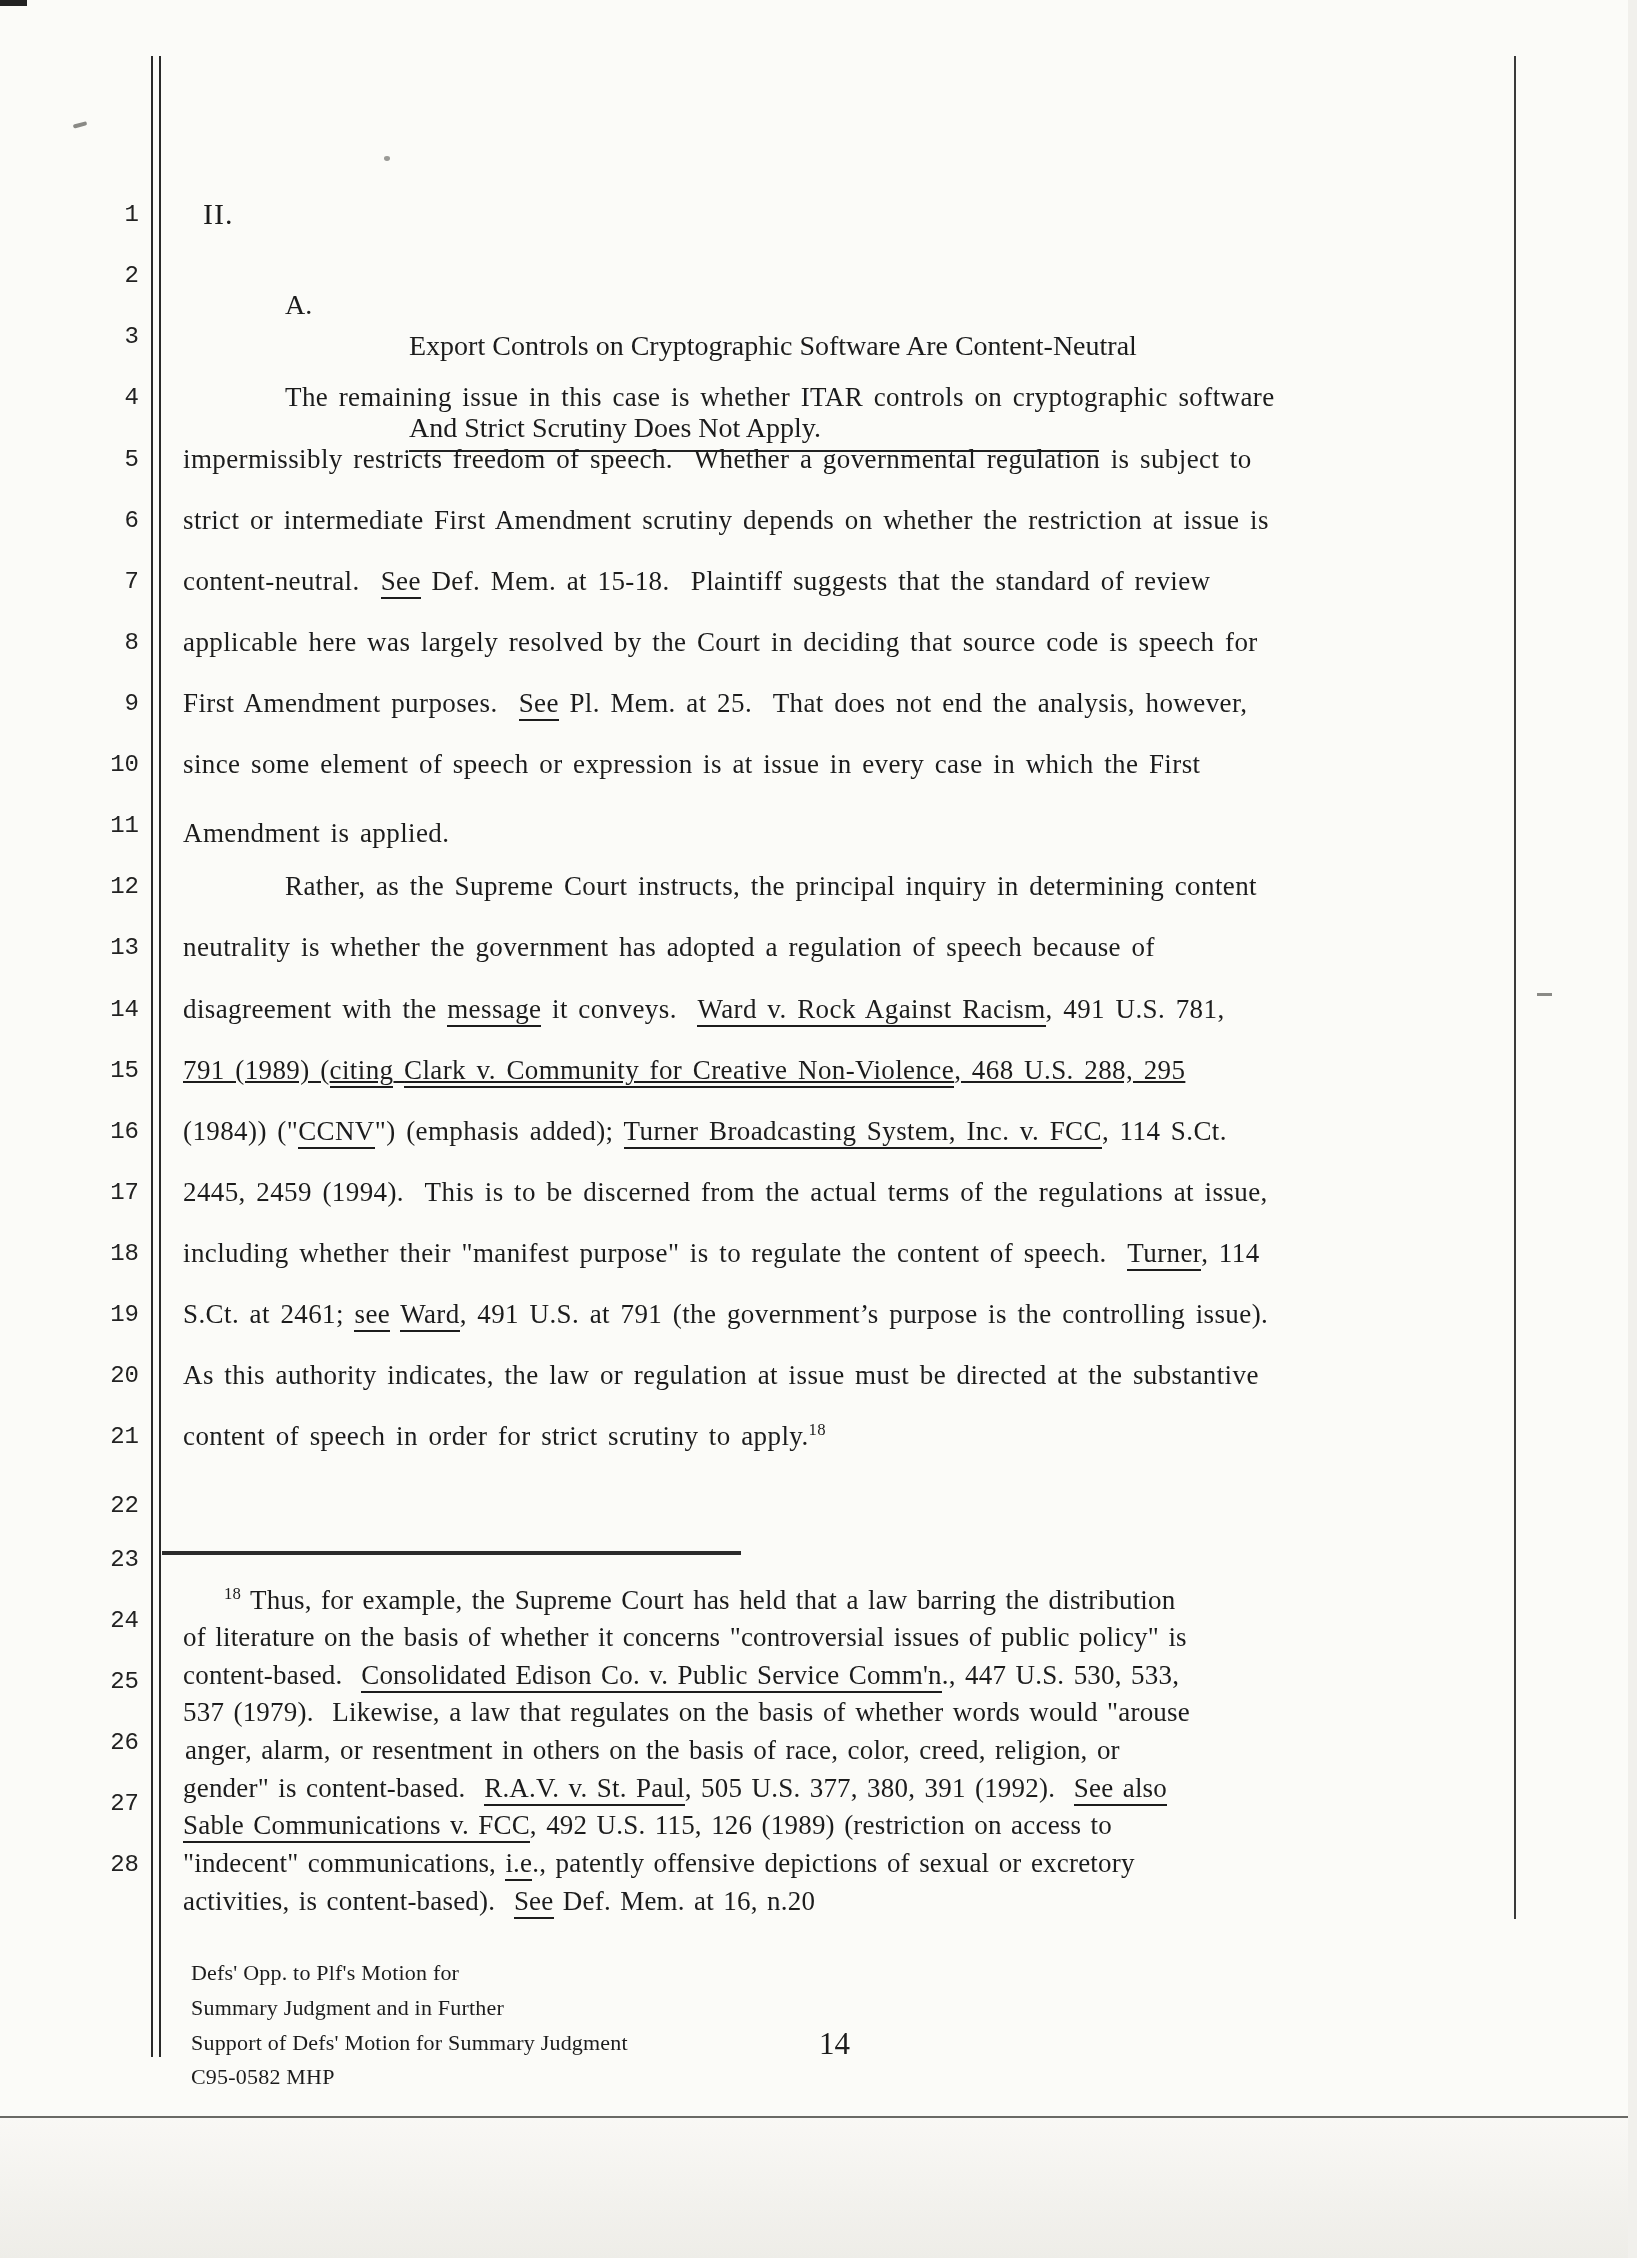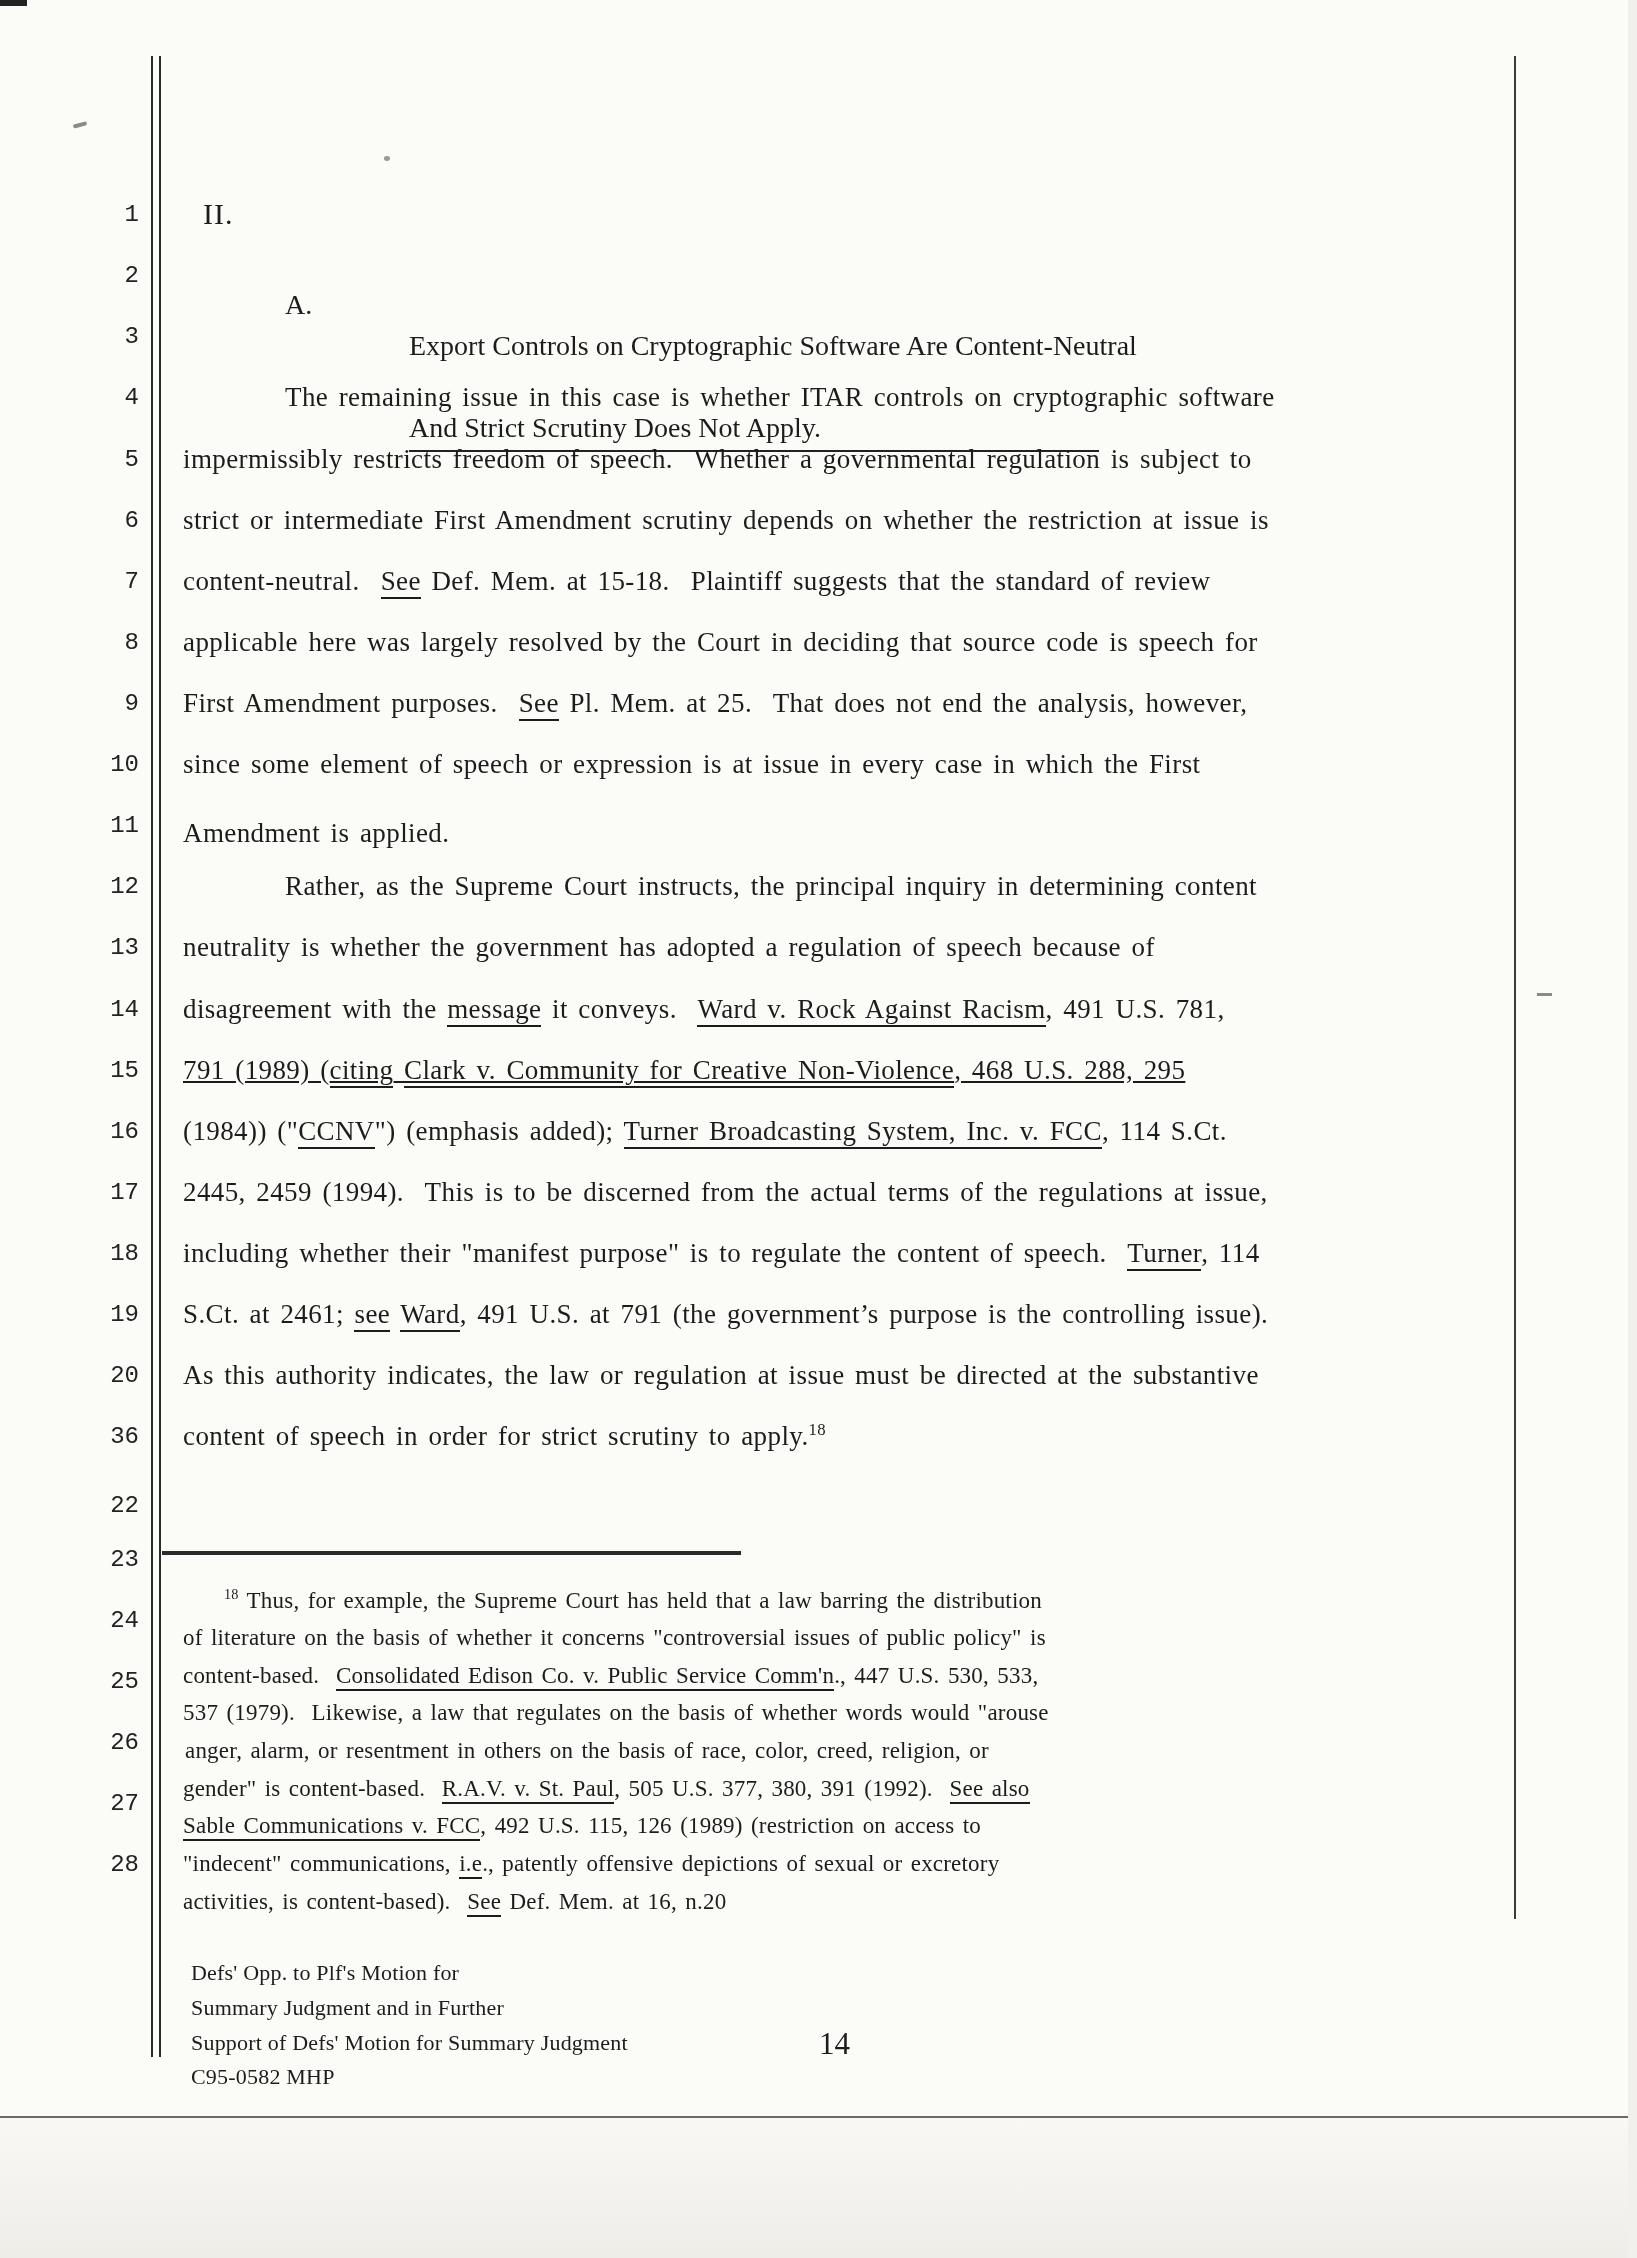--- a/index.html
+++ b/index.html
@@ -28,21 +28,21 @@
   .h2-block{position:absolute;left:381px;top:284px;font-size:28px;line-height:41px;white-space:pre;}
   .u-ext{border-bottom:2.9px solid #222;display:inline-block;padding-bottom:1.9px;}
   .pad-h{padding-right:70px;}
   .pad-a{padding-right:278px;}
   
   .bline{
     position:absolute;font-size:27px;line-height:39px;white-space:pre;
     letter-spacing:0.4px;word-spacing:3.4px;
   }
   .fline{
-    position:absolute;font-size:23px;line-height:37px;white-space:pre;
+    position:absolute;font-size:27px;line-height:37px;white-space:pre;
     letter-spacing:0.2px;word-spacing:2.4px;text-align:right;
   }
   .u{border-bottom:2.4px solid #1c1c1c;padding-bottom:1px;}
   .sup{font-size:0.62em;vertical-align:super;line-height:0;}
   
   .fn-sep{position:absolute;left:162px;top:1551px;width:579px;height:3.9px;background:#2b2b2b;}
   
   .foot-line{position:absolute;left:191px;font-size:22px;line-height:29px;letter-spacing:0.2px;white-space:pre;}
   .page-num{position:absolute;left:819px;top:2026px;font-size:31px;}
   
@@ -79,21 +79,21 @@
       <div class="lnum" style="top: 806px;">11</div>
       <div class="lnum" style="top: 867px;">12</div>
       <div class="lnum" style="top: 928px;">13</div>
       <div class="lnum" style="top: 990px;">14</div>
       <div class="lnum" style="top: 1051px;">15</div>
       <div class="lnum" style="top: 1112px;">16</div>
       <div class="lnum" style="top: 1173px;">17</div>
       <div class="lnum" style="top: 1234px;">18</div>
       <div class="lnum" style="top: 1295px;">19</div>
       <div class="lnum" style="top: 1356px;">20</div>
-      <div class="lnum" style="top: 1417px;">36</div>
+      <div class="lnum" style="top: 1417px;">21</div>
       <div class="lnum" style="top: 1486px;">22</div>
       <div class="lnum" style="top: 1540px;">23</div>
       <div class="lnum" style="top: 1601px;">24</div>
       <div class="lnum" style="top: 1662px;">25</div>
       <div class="lnum" style="top: 1723px;">26</div>
       <div class="lnum" style="top: 1784px;">27</div>
       <div class="lnum" style="top: 1845px;">28</div>
     </div>
 
   <div class="h-num">II.</div>

